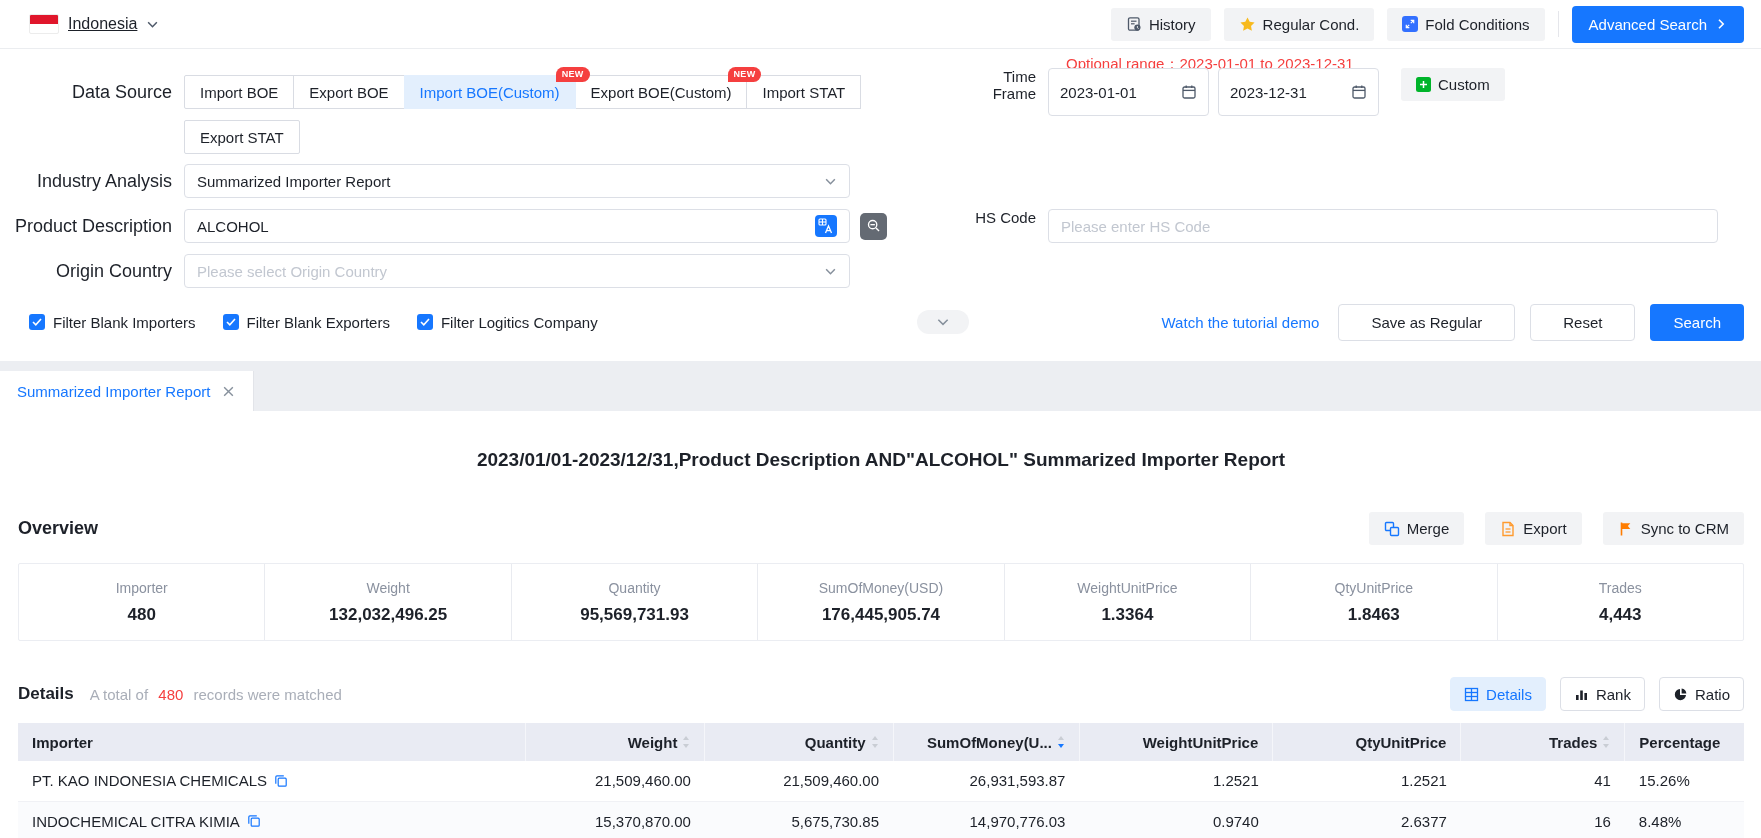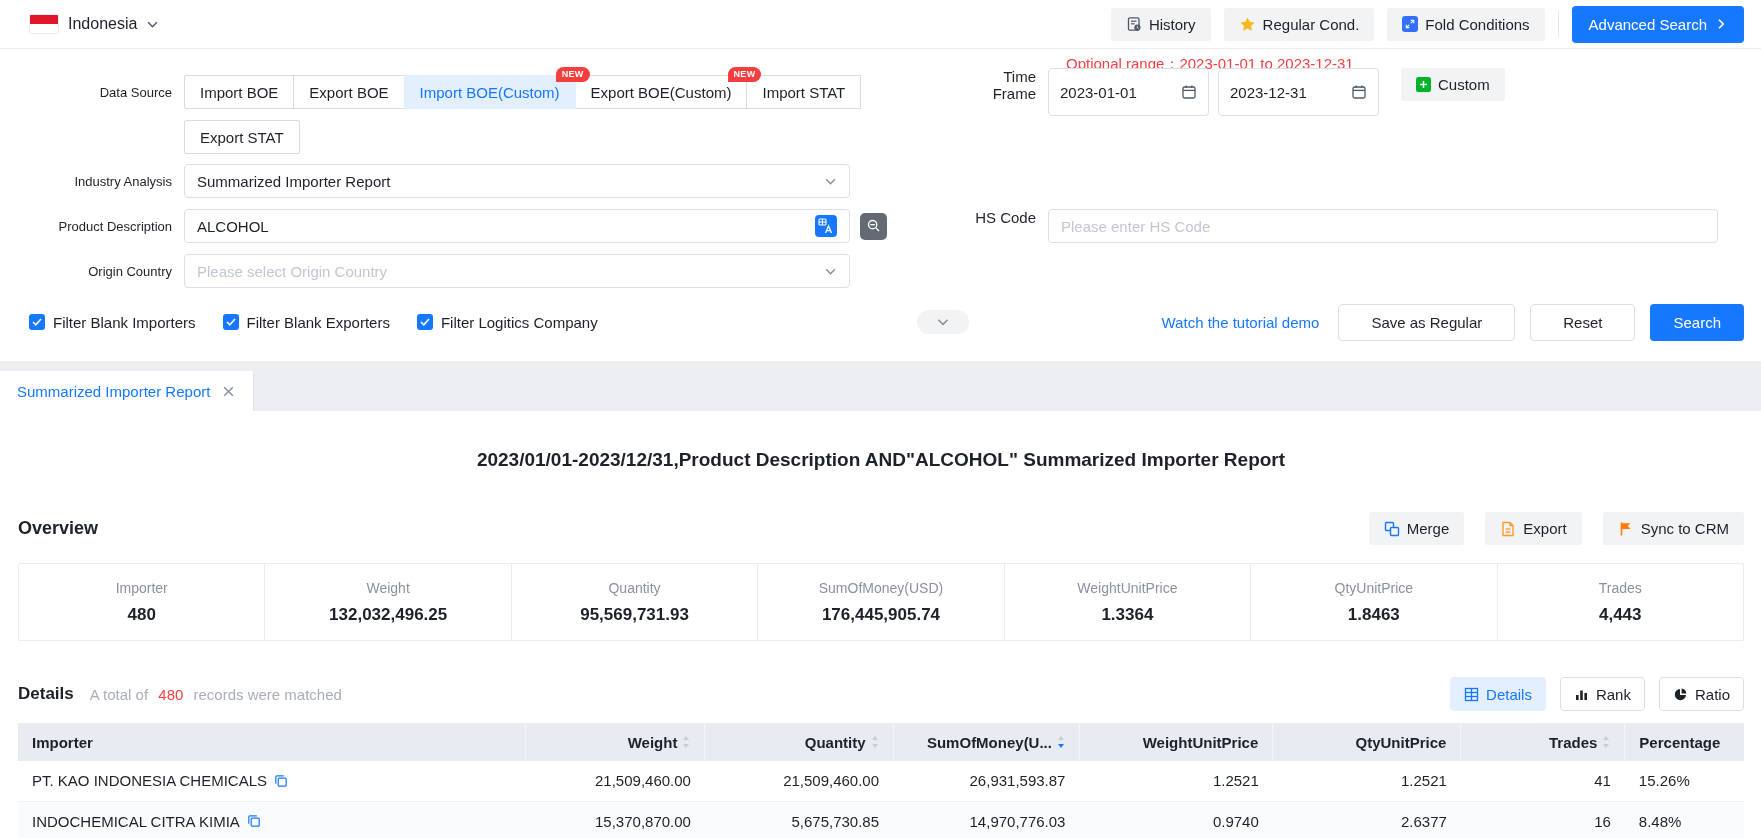--- a/index.html
+++ b/index.html
@@ -9,35 +9,35 @@
     font-family:"Liberation Sans","DejaVu Sans",sans-serif; color:#1d2129; position:relative;
   }
   svg { display:block; }
 
   
   .topbar { height:49px; display:flex; align-items:center; padding:0 17px 0 29px;
     border-bottom:1px solid #ebedf0; background:#fff; position:relative; z-index:5;}
   .country { display:flex; align-items:center; gap:9px; cursor:pointer; }
   .flag { width:30px; height:20px; border:1px solid #ececec; border-radius:2px;
     background:linear-gradient(#e0162b 50%, #ffffff 50%); }
-  .country-name { font-size:16px; }
+  .country-name { font-size:16px;text-decoration:underline; }
   .topbar-right { margin-left:auto; display:flex; align-items:center; gap:13px; }
   .gbtn { display:flex; align-items:center; gap:7px; background:#f2f3f5; border:none;
     border-radius:3px; height:33px; padding:0 15px; font-size:15px; color:#1d2129;
     font-family:inherit; cursor:pointer; }
   .vdiv { width:1px; height:26px; background:#e5e6eb; }
   .btn-primary { display:flex; align-items:center; gap:8px; background:#1677ff; color:#fff;
     border:none; border-radius:4px; height:37px; padding:0 17px; font-size:15px;
     font-family:inherit; cursor:pointer; }
 
   
   .filter-panel { position:relative; height:312px; background:#fff; }
   .optional-range { position:absolute; top:6px; left:1066px; color:#f53f3f; font-size:15px; }
   .frow { position:absolute; left:12px; right:17px; height:34px; display:flex; align-items:center; }
-  .flabel { width:160px; flex:none; text-align:right; margin-right:12px; font-size:13px; color:#1d2129; }
+  .flabel { width:160px; flex:none; text-align:right; margin-right:12px; font-size:18px; color:#1d2129; }
 
   .dstabs { display:flex; }
   .dstab { position:relative; height:34px; display:flex; align-items:center; padding:0 15px;
     border:1px solid #d9dce3; background:#fff; font-size:15px; color:#1d2129;
     margin-left:-1px; cursor:pointer; white-space:nowrap; }
   .dstab:first-child { margin-left:0; border-radius:2px 0 0 2px; }
   .dstab.sel { background:#e3effd; border-color:#e3effd; color:#1677ff; z-index:1; }
   .dstab.alone { margin-left:0; border-radius:2px; }
   .new-badge { position:absolute; top:-9px; right:-15px; background:#f53f3f; color:#fff;
     font-size:9px; font-weight:bold; line-height:1; padding:3px 6px 3px;

